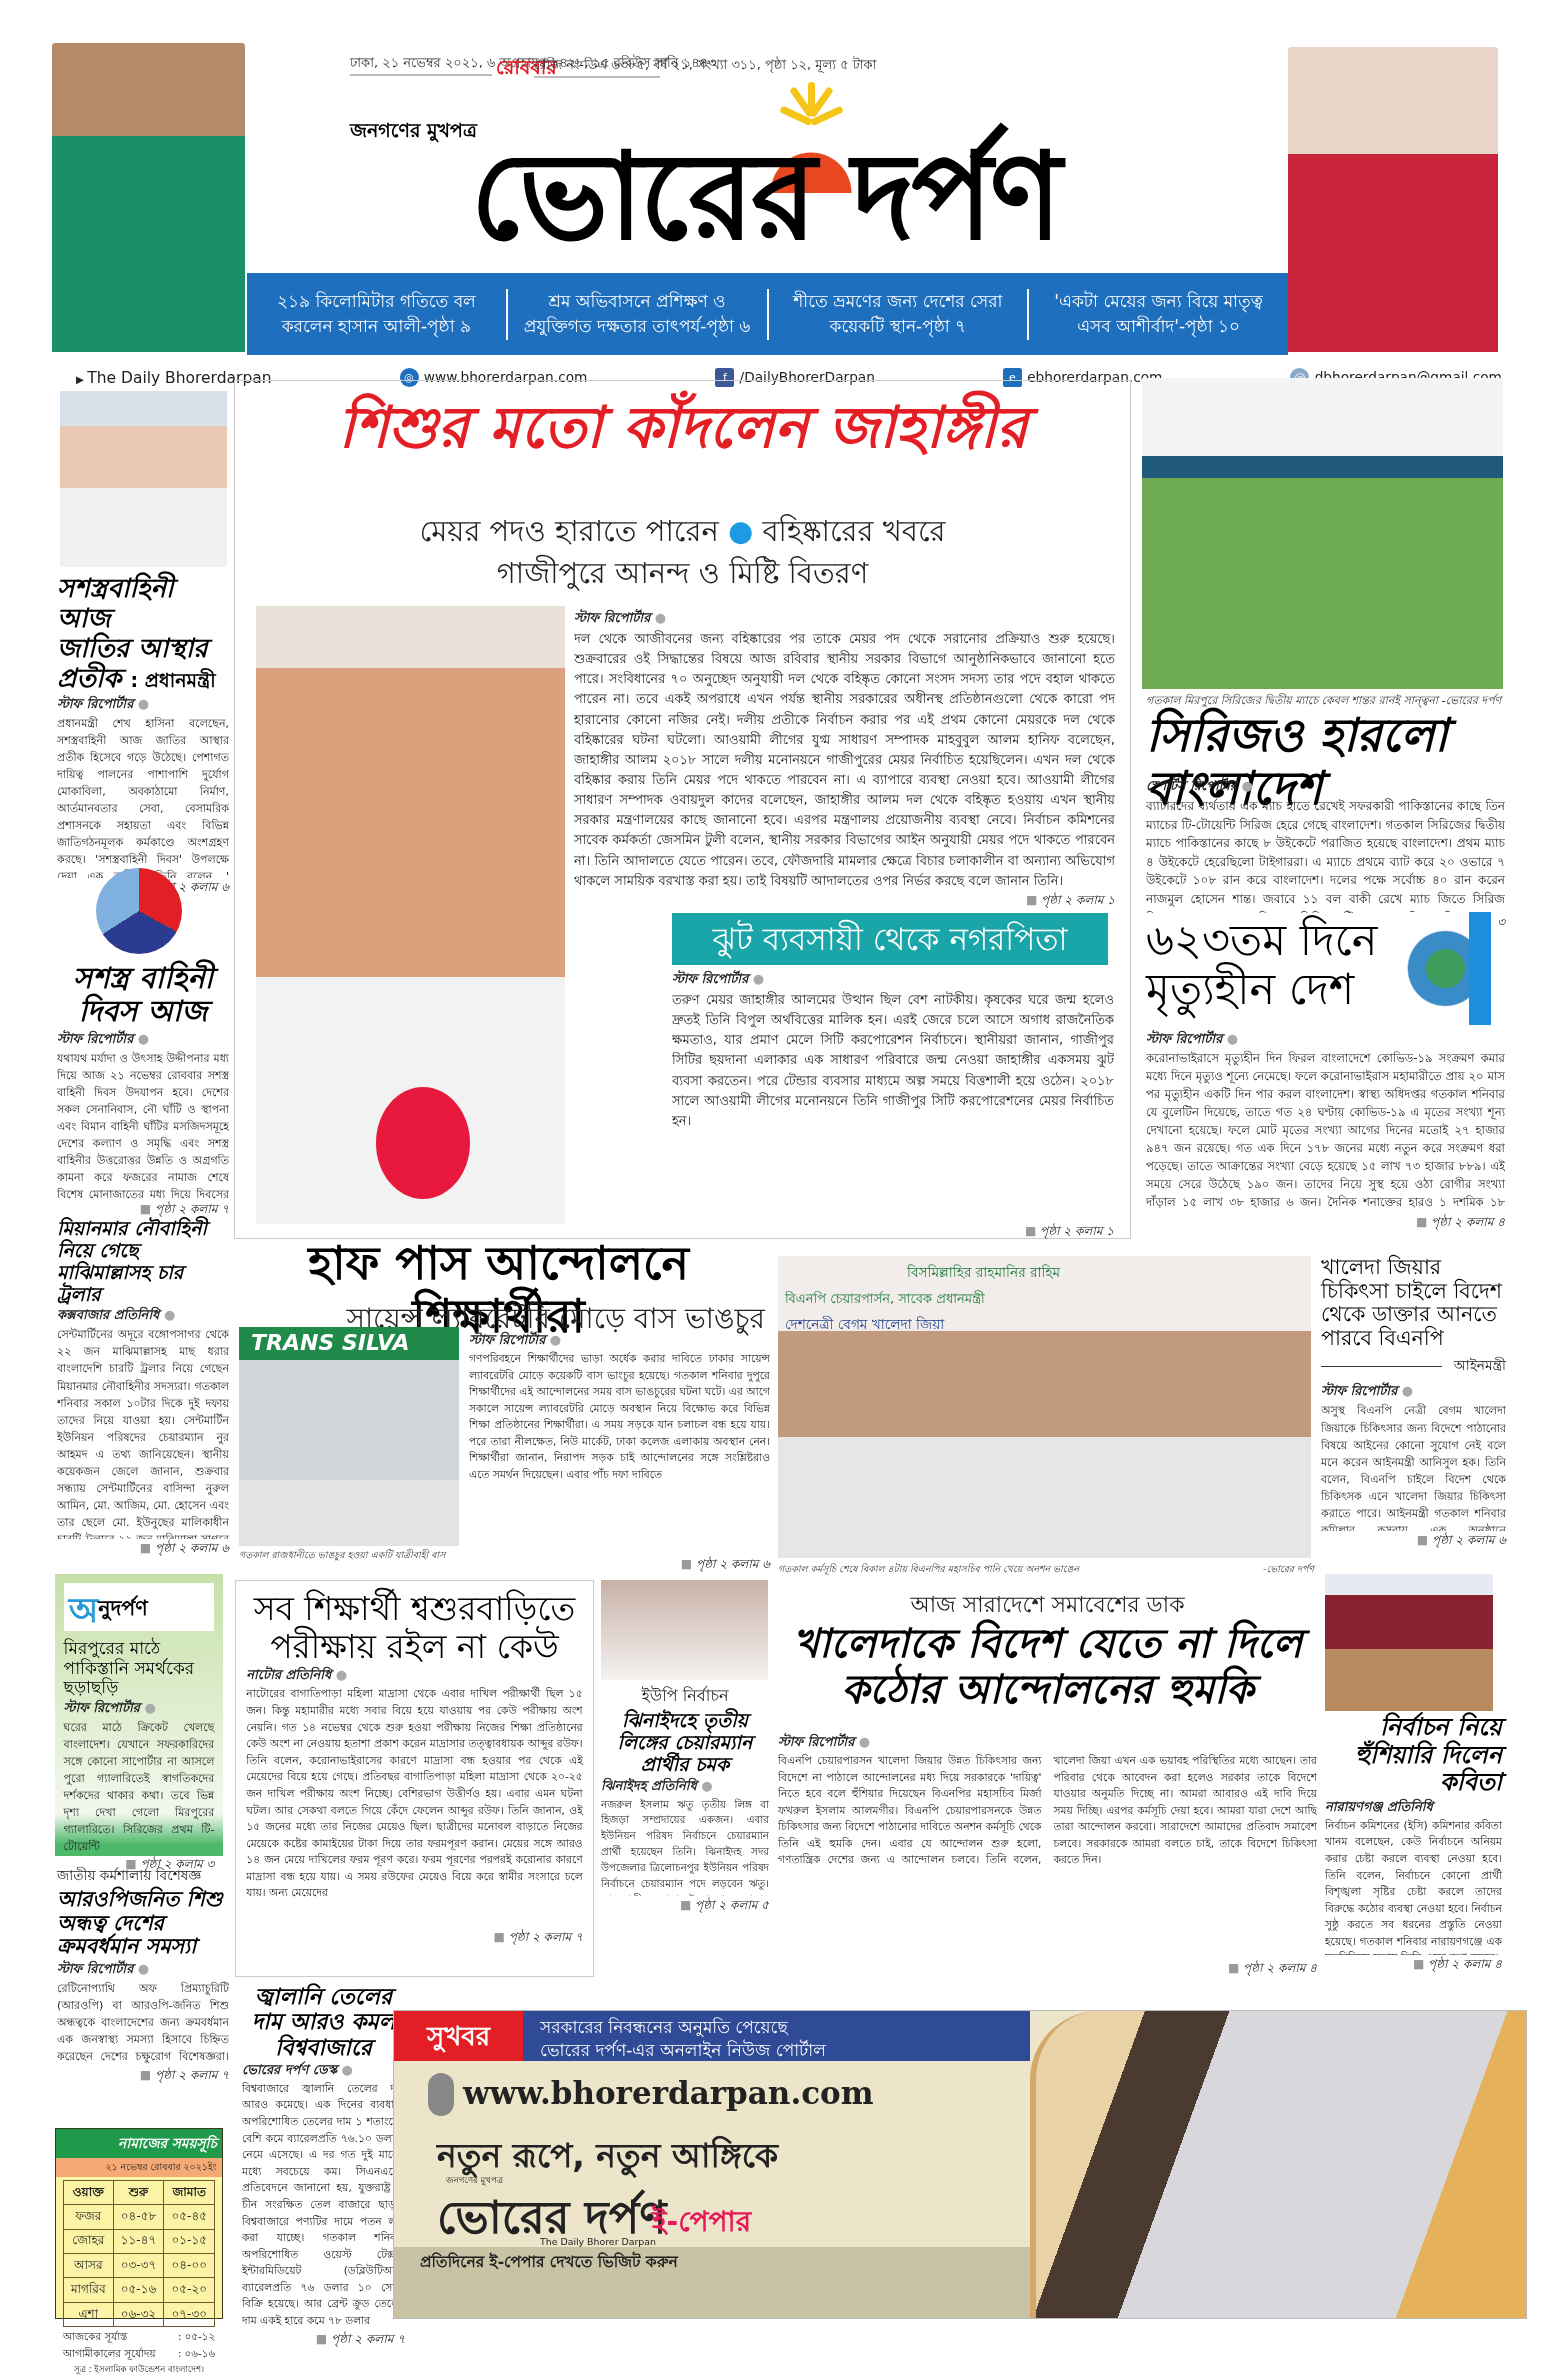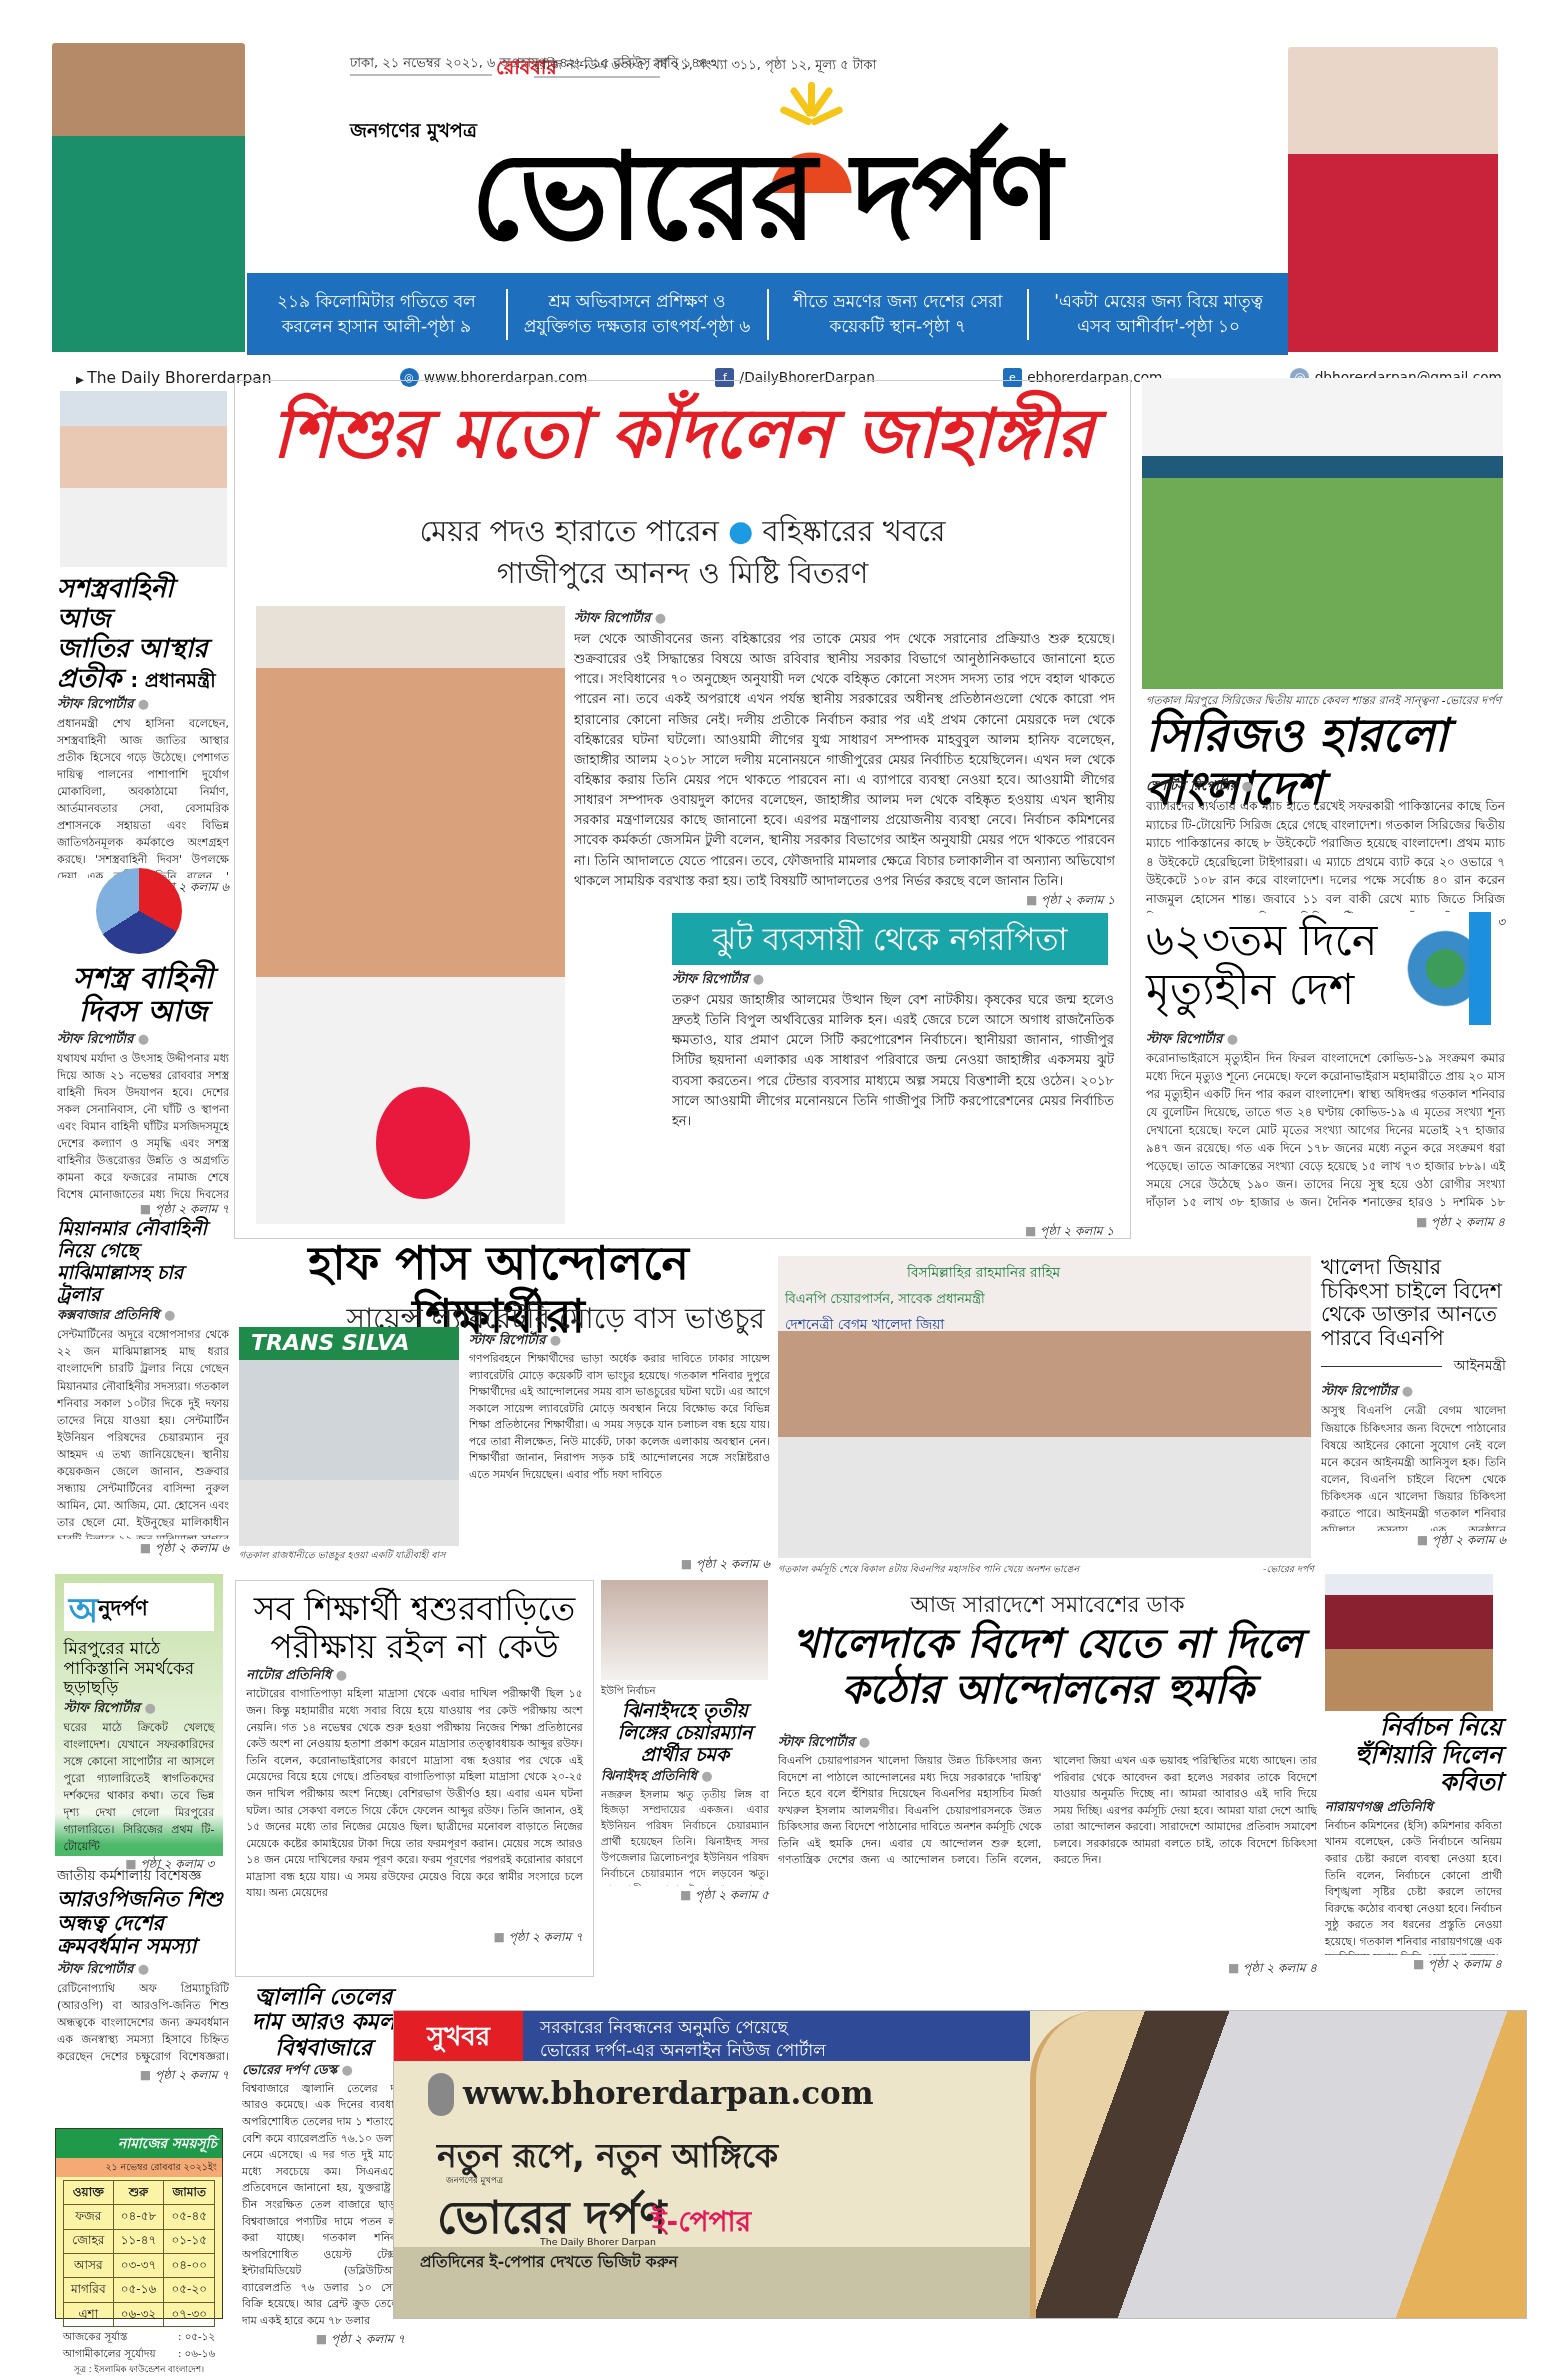--- a/index.html
+++ b/index.html
@@ -158,21 +158,21 @@
       </div>
     <div style="display:flex;justify-content:space-between;font-size:10.3px">
         <span>আগামীকালের সূর্যোদয়</span>
         <span>: ০৬-১৬</span>
       </div>
     <div style="font-size:8.6px;text-align:center">সূত্র : ইসলামিক ফাউন্ডেশন বাংলাদেশ।</div>
   </div>
 </div>
 
 <div class="abs box" style="left:234px;top:380px;width:897px;height:859px"></div>
-<div class="abs hl" style="left:258px;top:395px;width:850px;text-align:center;color:#e31e24;font-size:68px;font-style:italic">শিশুর মতো কাঁদলেন জাহাঙ্গীর</div>
+<div class="abs hl" style="left:258px;top:395px;width:850px;text-align:center;color:#e31e24;font-size:57px;font-style:italic">শিশুর মতো কাঁদলেন জাহাঙ্গীর</div>
 <div class="abs" style="left:240px;top:508px;width:885px;text-align:center;font-size:29px">
   <span>মেয়র পদও হারাতে পারেন</span>
   <span style="color:#1c9be3">●</span>
   <span>বহিষ্কারের খবরে</span>
 </div>
 <div class="abs" style="left:240px;top:550px;width:885px;text-align:center;font-size:29px">গাজীপুরে আনন্দ ও মিষ্টি বিতরণ</div>
 
 <div class="abs photo" style="left:256px;top:606px;width:309px;height:618px;background:linear-gradient(180deg,#e8e1d8 0 10%,#d9a27c 10% 60%,#f2f2f2 60%)">
   <div style="position:absolute;left:120px;top:481px;width:94px;height:112px;border-radius:50%;background:#e8193c"></div>
 </div>
@@ -244,21 +244,21 @@
 
 <div class="abs box" style="left:235px;top:1580px;width:359px;height:397px;padding:8.6px 10.3px">
   <div class="hl" style="font-size:33px;font-weight:normal;text-align:center">সব শিক্ষার্থী শ্বশুরবাড়িতে পরীক্ষায় রইল না কেউ</div>
   <div class="byline"><span>নাটোর প্রতিনিধি</span> <span class="dot">●</span></div>
   <div class="body" style="font-size:10.7px;height:242px;overflow:hidden">নাটোরের বাগাতিপাড়া মহিলা মাদ্রাসা থেকে এবার দাখিল পরীক্ষার্থী ছিল ১৫ জন। কিন্তু মহামারীর মধ্যে সবার বিয়ে হয়ে যাওয়ায় পর কেউ পরীক্ষায় অংশ নেয়নি। গত ১৪ নভেম্বর থেকে শুরু হওয়া পরীক্ষায় নিজের শিক্ষা প্রতিষ্ঠানের কেউ অংশ না নেওয়ায় হতাশা প্রকাশ করেন মাদ্রাসার তত্ত্বাবধায়ক আব্দুর রউফ। তিনি বলেন, করোনাভাইরাসের কারণে মাদ্রাসা বন্ধ হওয়ার পর থেকে এই মেয়েদের বিয়ে হয়ে গেছে। প্রতিবছর বাগাতিপাড়া মহিলা মাদ্রাসা থেকে ২০-২৫ জন দাখিল পরীক্ষায় অংশ নিচ্ছে। বেশিরভাগ উত্তীর্ণও হয়। এবার এমন ঘটনা ঘটল। আর সেকথা বলতে গিয়ে কেঁদে ফেলেন আব্দুর রউফ। তিনি জানান, ওই ১৫ জনের মধ্যে তার নিজের মেয়েও ছিল। ছাত্রীদের মনোবল বাড়াতে নিজের মেয়েকে কষ্টের কামাইয়ের টাকা দিয়ে তার ফরমপূরণ করান। মেয়ের সঙ্গে আরও ১৪ জন মেয়ে দাখিলের ফরম পূরণ করে। ফরম পূরণের পরপরই করোনার কারণে মাদ্রাসা বন্ধ হয়ে যায়। এ সময় রউফের মেয়েও বিয়ে করে স্বামীর সংসারে চলে যায়। অন্য মেয়েদের</div>
   <div class="jump">পৃষ্ঠা ২ কলাম ৭</div>
 </div>
 
 <div class="abs photo" style="left:601px;top:1580px;width:167px;height:100px;background:linear-gradient(180deg,#c8b2a8,#f4f2f0)"></div>
 <div class="abs" style="left:601px;top:1683px;width:168px">
-  <div style="font-size:10px">ইউপি নির্বাচন</div>
+  <div style="text-align:center;font-size:16px">ইউপি নির্বাচন</div>
   <div class="hl" style="font-size:19px;font-style:italic;text-align:center">ঝিনাইদহে তৃতীয় লিঙ্গের চেয়ারম্যান প্রার্থীর চমক</div>
   <div class="byline"><span>ঝিনাইদহ প্রতিনিধি</span> <span class="dot">●</span></div>
   <div class="body" style="font-size:10.3px;height:99px;overflow:hidden">নজরুল ইসলাম ঋতু তৃতীয় লিঙ্গ বা হিজড়া সম্প্রদায়ের একজন। এবার ইউনিয়ন পরিষদ নির্বাচনে চেয়ারম্যান প্রার্থী হয়েছেন তিনি। ঝিনাইদহ সদর উপজেলার ত্রিলোচনপুর ইউনিয়ন পরিষদ নির্বাচনে চেয়ারম্যান পদে লড়বেন ঋতু। তার প্রতীক ঘোড়া। ইতোমধ্যে এলাকায় ভোটারদের মধ্যে চমক সৃষ্টি করেছেন এই হিজড়া সম্প্রদায়ের</div>
   <div class="jump">পৃষ্ঠা ২ কলাম ৫</div>
 </div>
 
 <div class="abs" style="left:778px;top:1587px;width:539px;text-align:center;font-size:22px">আজ সারাদেশে সমাবেশের ডাক</div>
 <div class="abs hl" style="left:778px;top:1620px;width:539px;text-align:center;font-size:40px;font-style:italic">খালেদাকে বিদেশ যেতে না দিলে কঠোর আন্দোলনের হুমকি</div>
 <div class="abs" style="left:778px;top:1732px;width:539px">
   <div class="byline"><span>স্টাফ রিপোর্টার</span> <span class="dot">●</span></div>

